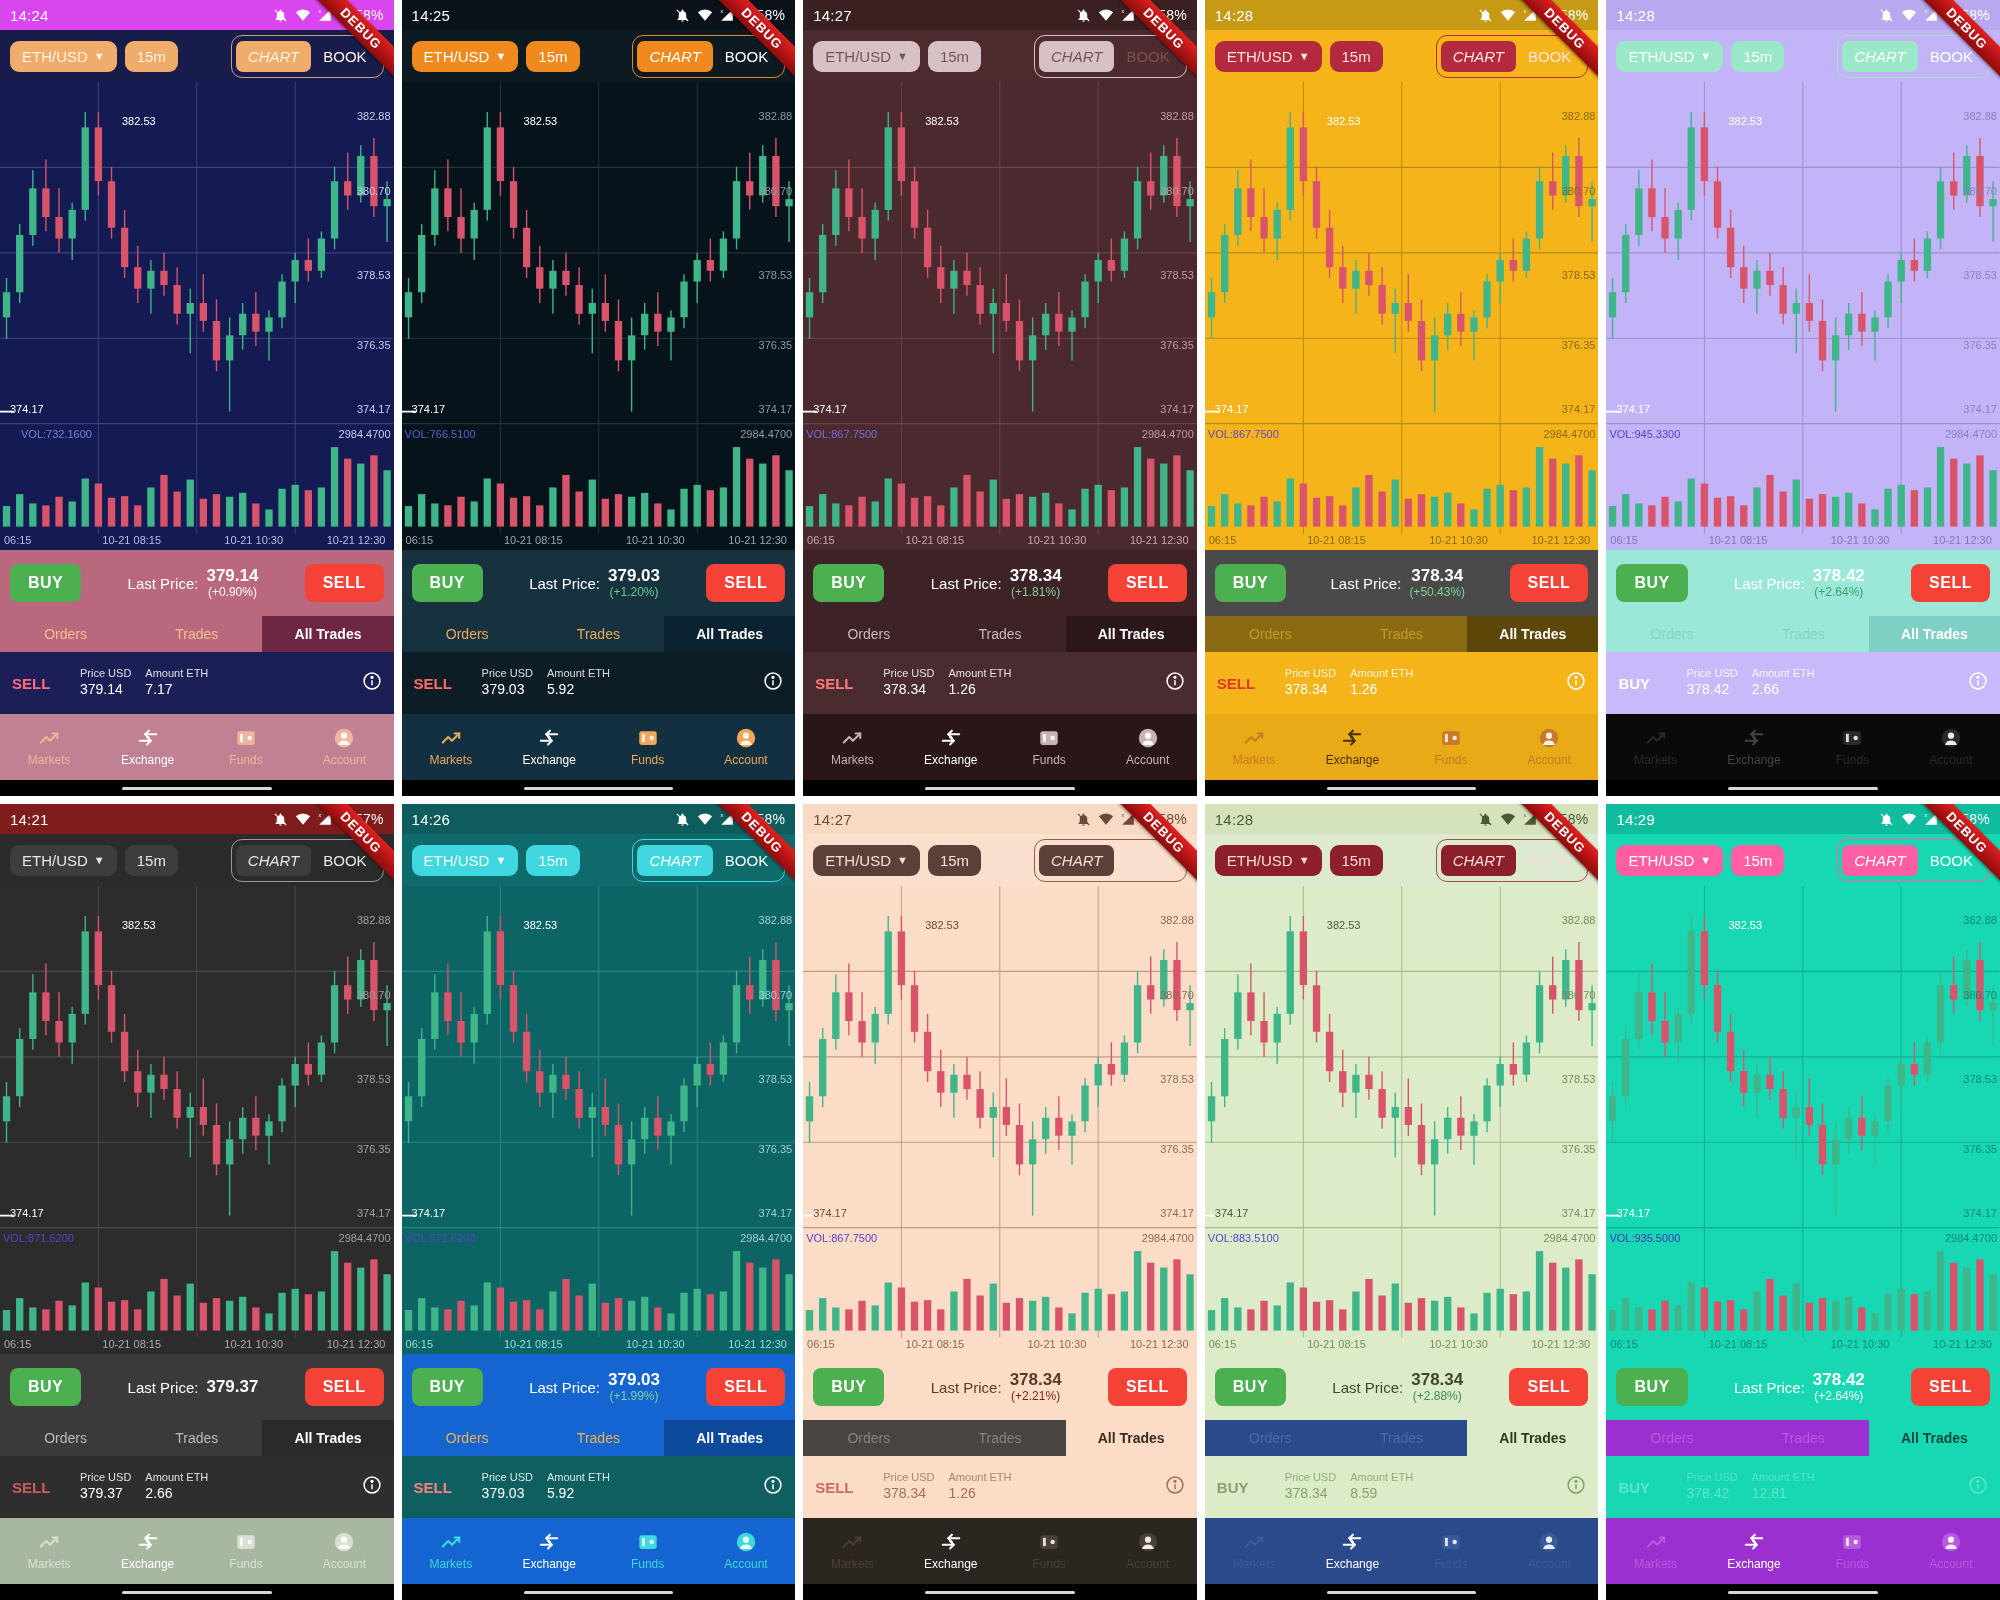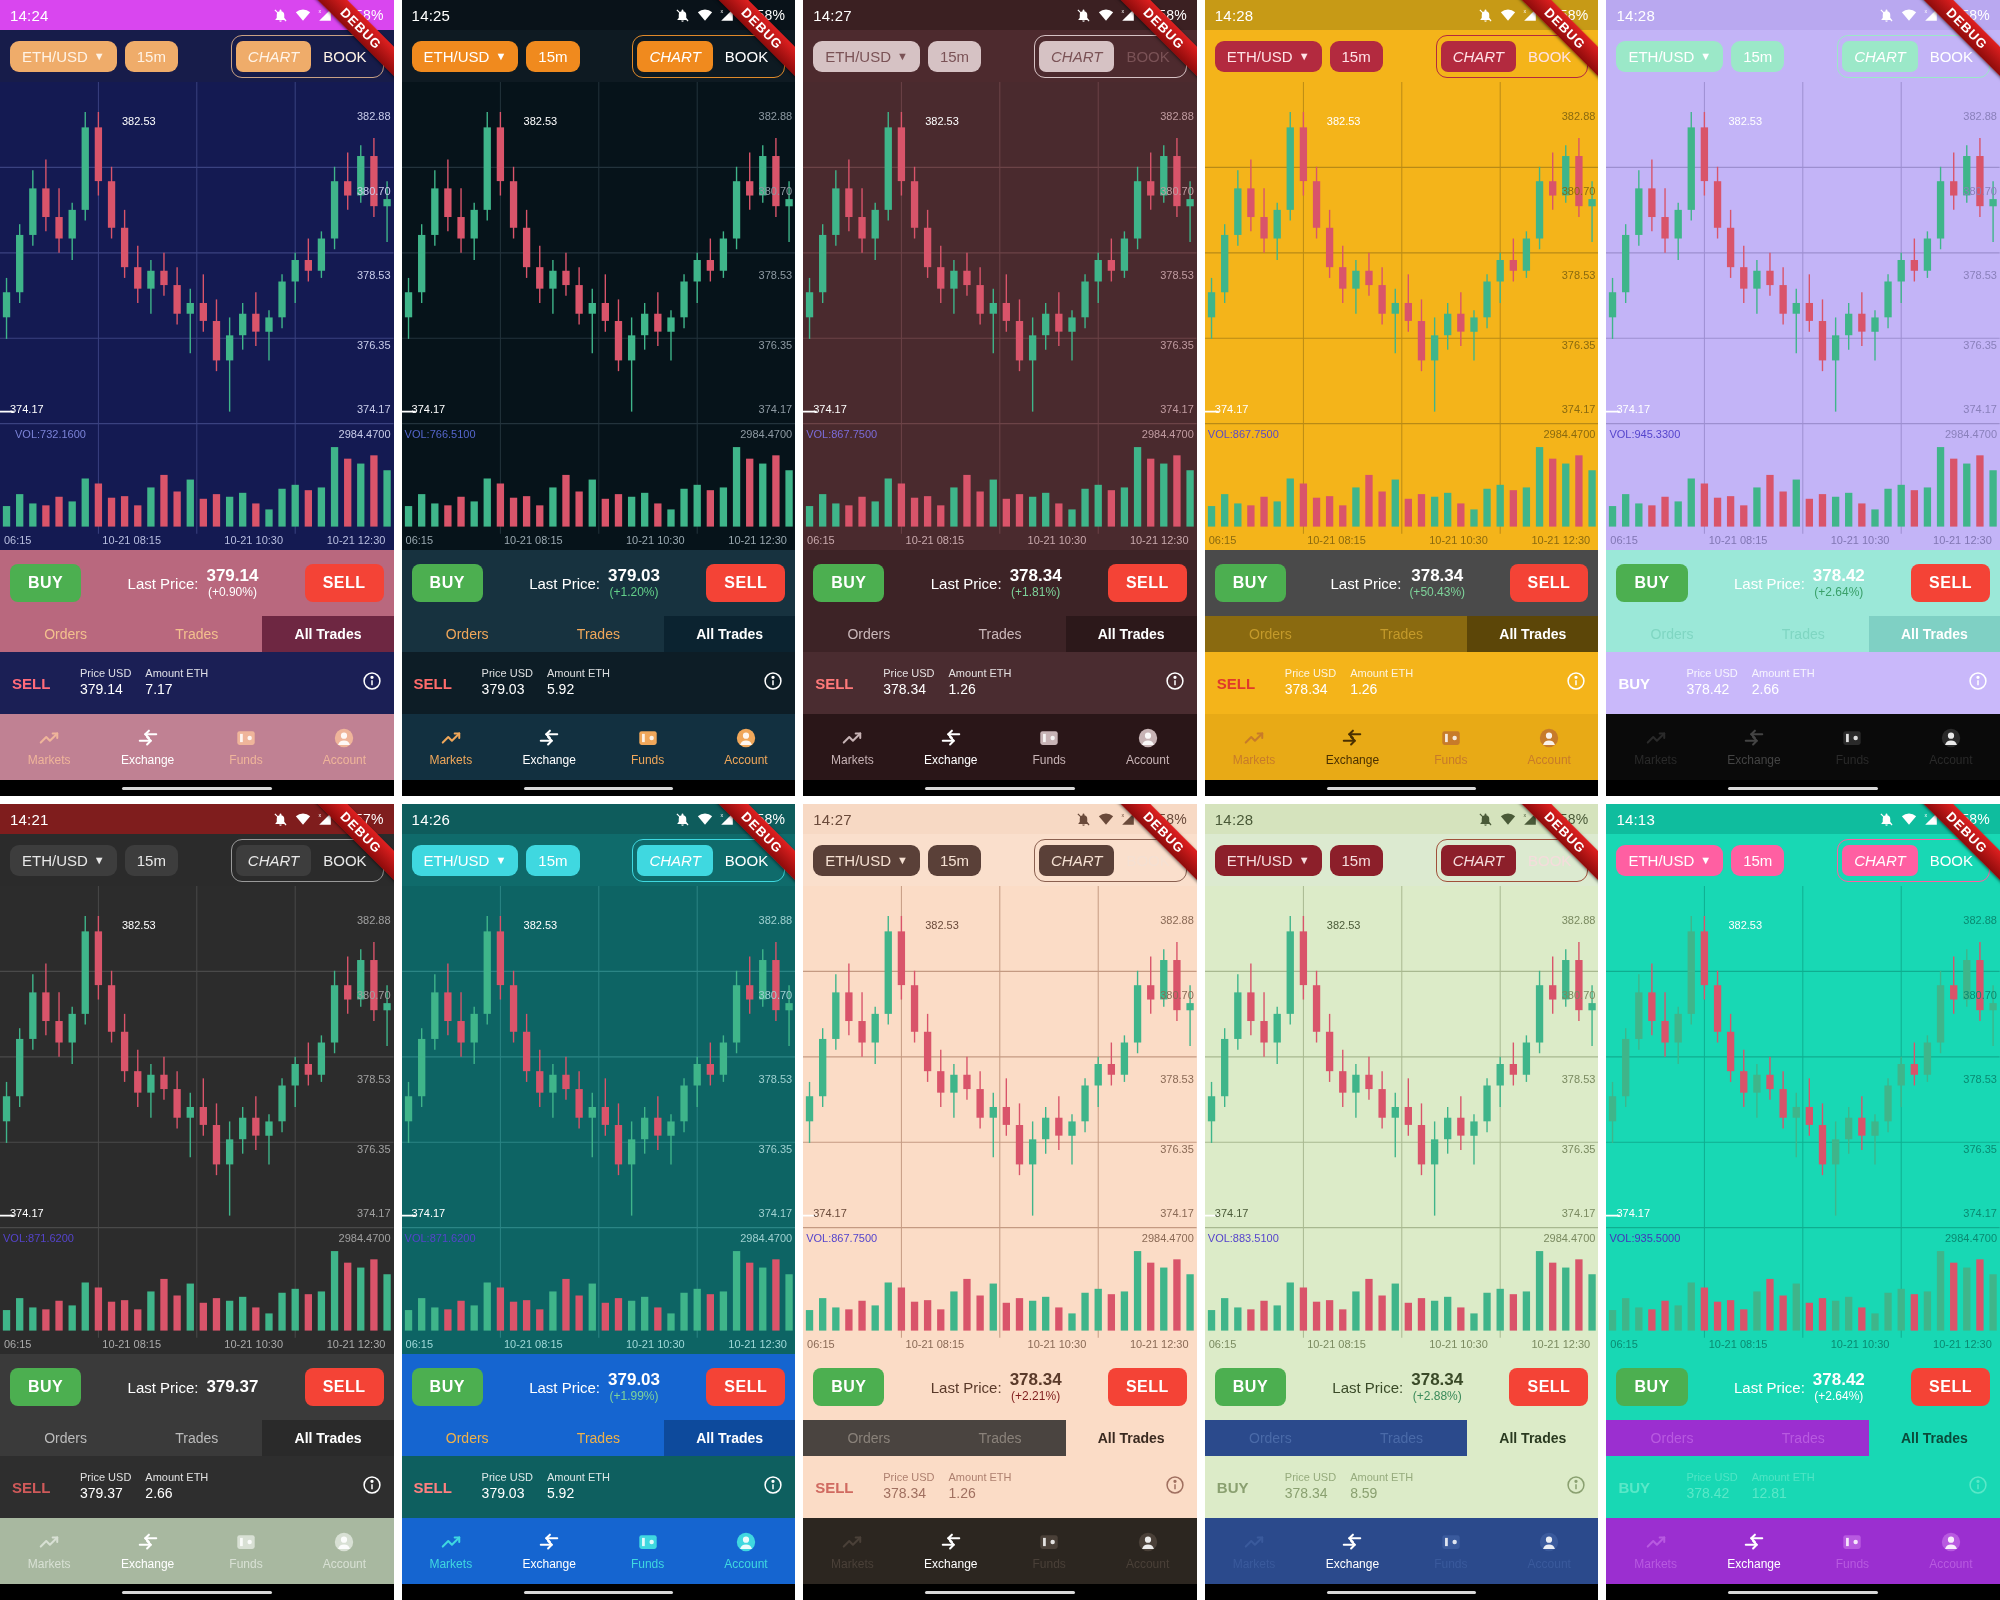--- a/index.html
+++ b/index.html
@@ -334,21 +334,21 @@
           <line x1="0" y1="276.1" x2="14" y2="276.1" stroke="#ffffff" stroke-width="1.5"></line>
         </svg>
     <div class="lbl" style="left:31%;top:7%;color:#ffffff">382.53</div>
     <div class="lbl" style="right:3px;top:6%;color:#c9cdea">382.88</div>
     <div class="lbl" style="right:3px;top:22%;color:#c9cdea">380.70</div>
     <div class="lbl" style="right:3px;top:40%;color:#c9cdea">378.53</div>
     <div class="lbl" style="right:3px;top:55%;color:#c9cdea">376.35</div>
     <div class="lbl" style="left:10px;top:68.5%;color:#ffffff">374.17</div>
     <div class="lbl" style="right:3px;top:68.5%;color:#c9cdea">374.17</div>
     <div class="lbl" style="right:3px;top:74%;color:#c9cdea">2984.4700</div>
-    <div class="lbl" style="left:15px;top:74%;color:#7b83d8">VOL:732.1600</div>
+    <div class="lbl" style="left:21px;top:74%;color:#7b83d8">VOL:732.1600</div>
     <div class="lbl" style="left:1%;bottom:4px;color:#b9bfe0">06:15</div>
         <div class="lbl" style="left:26%;bottom:4px;color:#b9bfe0">10-21 08:15</div>
         <div class="lbl" style="left:57%;bottom:4px;color:#b9bfe0">10-21 10:30</div>
         <div class="lbl" style="left:83%;bottom:4px;color:#b9bfe0">10-21 12:30</div>
   </div>
 
   <div class="pricebar" style="background:#b9687e;color:#ffffff">
     <div class="tradebtn buy"><span>BUY</span></div>
     <div class="lastwrap">
       <span class="lastlabel">Last Price:</span>
@@ -2420,21 +2420,21 @@
   <div class="homebar">
         <i></i>
       </div>
 </div>
 <div class="phone" style="background:#18d8b4">
   <div class="ribbon">
         <span>DEBUG</span>
       </div>
 
   <div class="statusbar" style="background:#0fbd9e;color:#ffffff">
-    <span class="clock">14:13</span>
+    <span class="clock">14:29</span>
     <span class="sb-spacer"></span>
     <span class="sb-icons">
   <span>
             <svg width="15" height="15" viewBox="0 0 24 24" fill="#ffffff">
               <path d="M12 22a2 2 0 002-2h-4a2 2 0 002 2zm6-6v-5a6 6 0 00-4.5-5.8V4a1.5 1.5 0 00-3 0v1.2A6 6 0 006 11v5l-2 2v1h16v-1l-2-2z"></path>
               <path d="M3 3l18 18" stroke="#ffffff" stroke-width="2"></path>
             </svg>
           </span>
   <span>
             <svg width="16" height="13" viewBox="0 0 24 20" fill="#ffffff">

